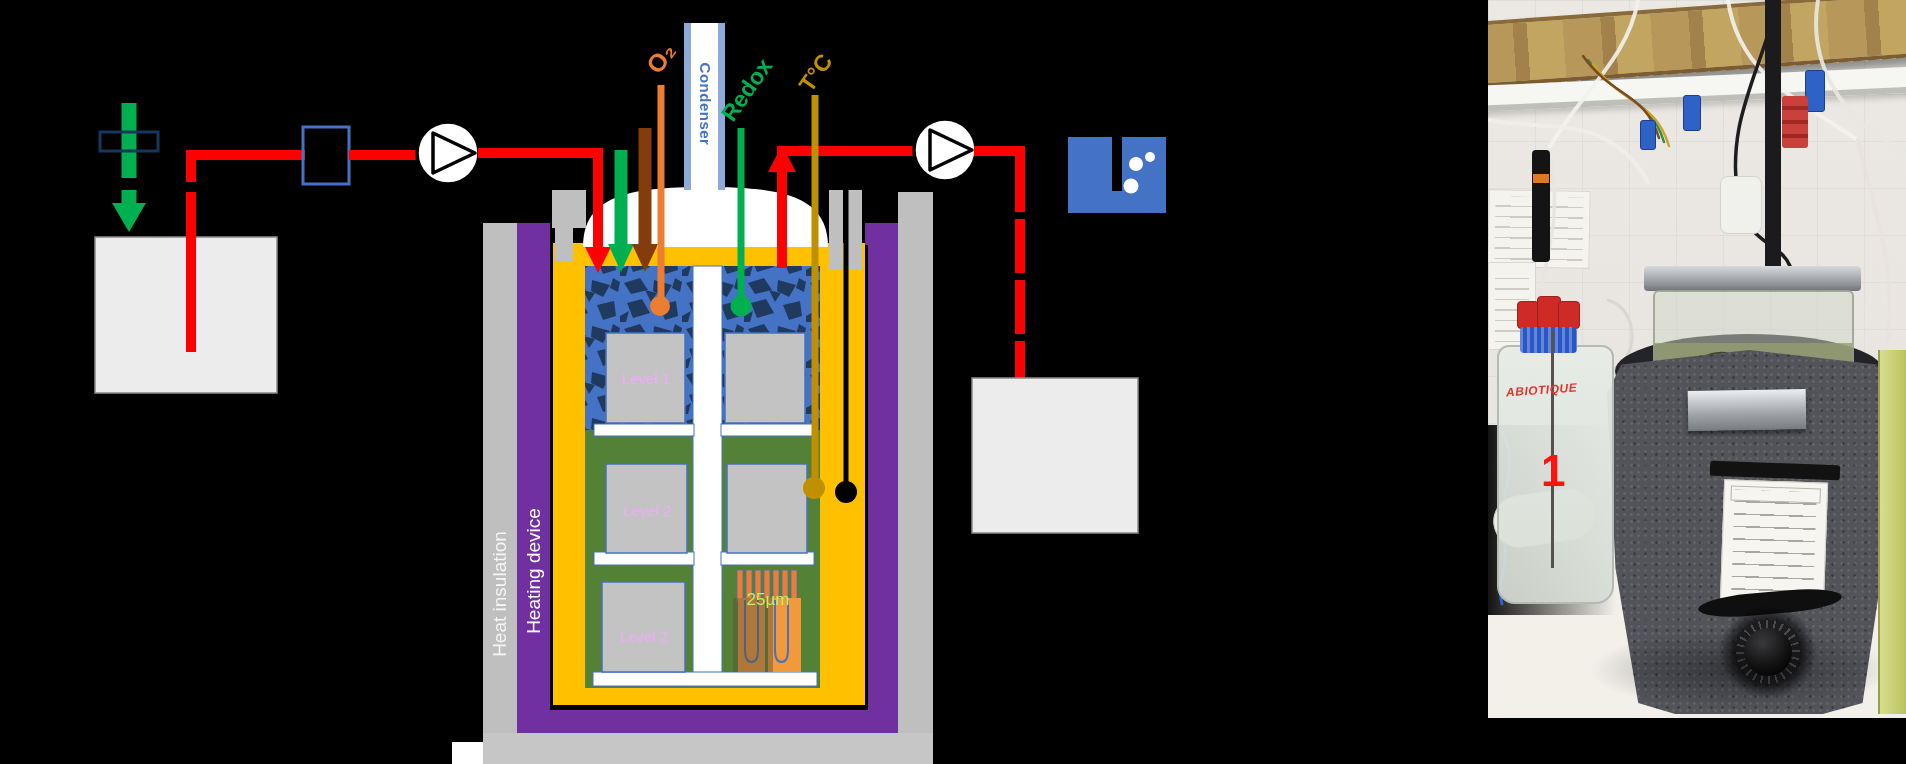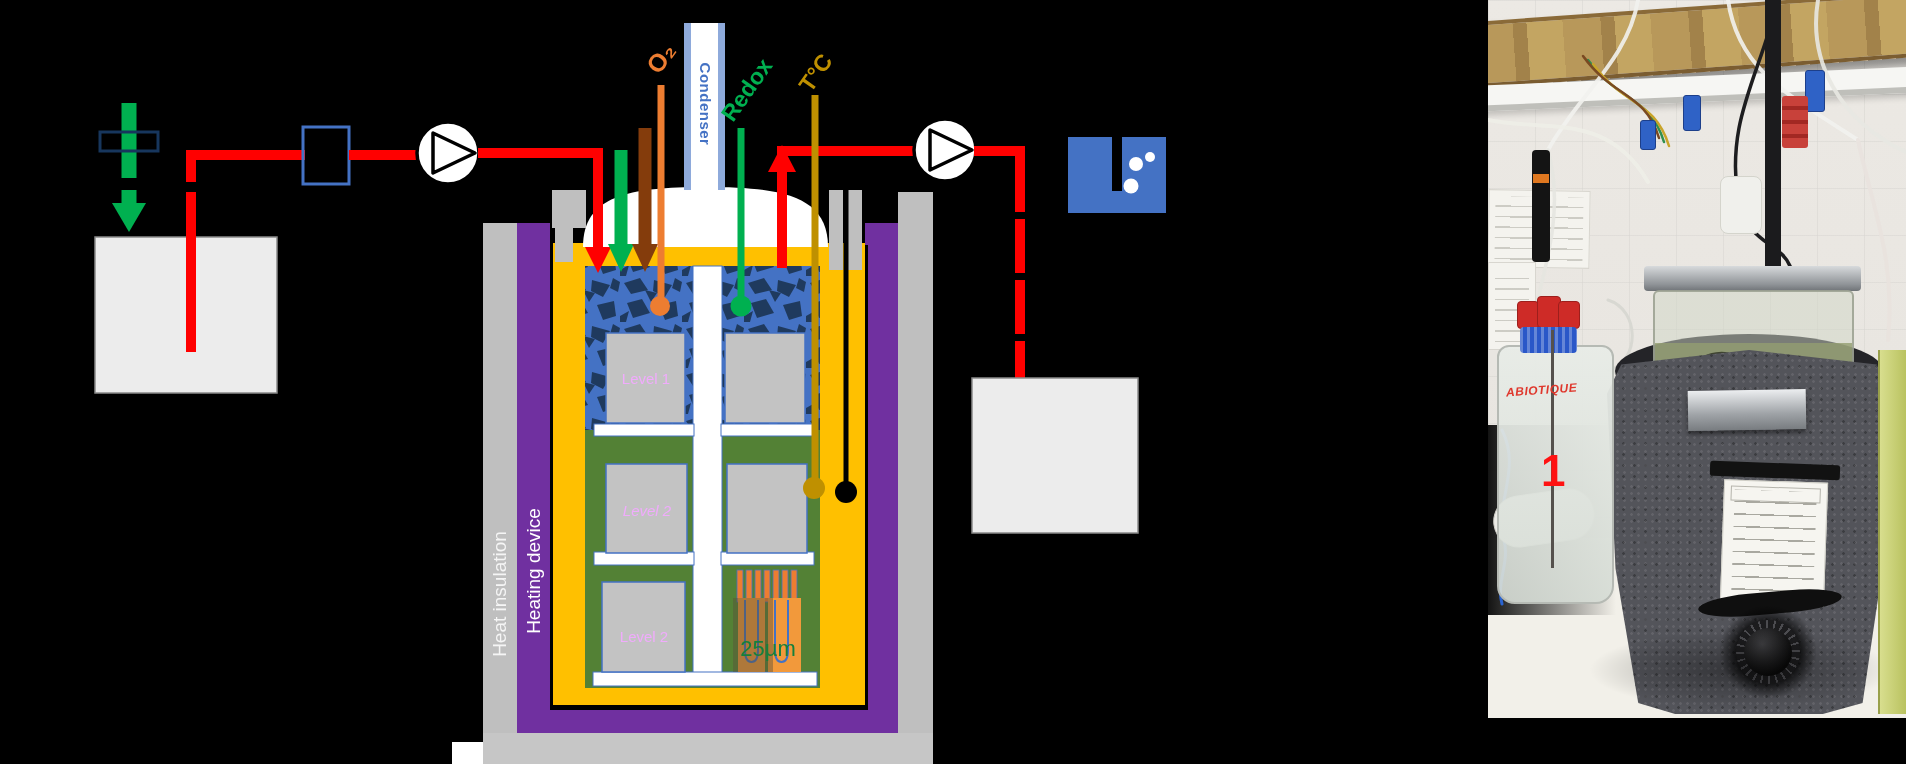--- a/index.html
+++ b/index.html
@@ -17,21 +17,21 @@
   .lbl-tc{left:816px;top:73px;font-size:23px;font-weight:bold;color:#BF9000;
           transform:translate(-50%,-50%) rotate(-55deg);}
   .lbl-insul{left:500px;top:594px;font-size:19px;color:#f5f5f5;
           transform:translate(-50%,-50%) rotate(-90deg);}
   .lbl-heat{left:534px;top:571px;font-size:19px;color:#ffffff;
           transform:translate(-50%,-50%) rotate(-90deg);}
   .lbl-level{font-size:15px;color:#f0abfc;}
   .lbl-l1{left:646px;top:378px;}
   .lbl-l2{left:647px;top:510px;font-style:italic;}
   .lbl-l3{left:644px;top:636px;}
-  .lbl-pore{left:768px;top:649px;font-size:22px;color:#15803d;}
+  .lbl-pore{left:768px;top:600px;font-size:17px;color:#bef264;}
   
   .photo{position:absolute;left:1488px;top:0;width:418px;height:718px;overflow:hidden;
          background:
            linear-gradient(rgba(216,214,210,.55) 1px, transparent 1px),
            linear-gradient(90deg, rgba(216,214,210,.55) 1px, transparent 1px),
            linear-gradient(#ece9e4,#e6e3de);
          background-size:47px 47px,47px 47px,auto;}
   .plank{left:-12px;top:6px;width:452px;height:58px;transform:rotate(-4deg);
          background:repeating-linear-gradient(90deg,#b8985a 0 38px,#a2824a 38px 52px,#c3a562 52px 88px);
          border-top:4px solid #8a6a38;border-bottom:4px solid #7b5d31;

